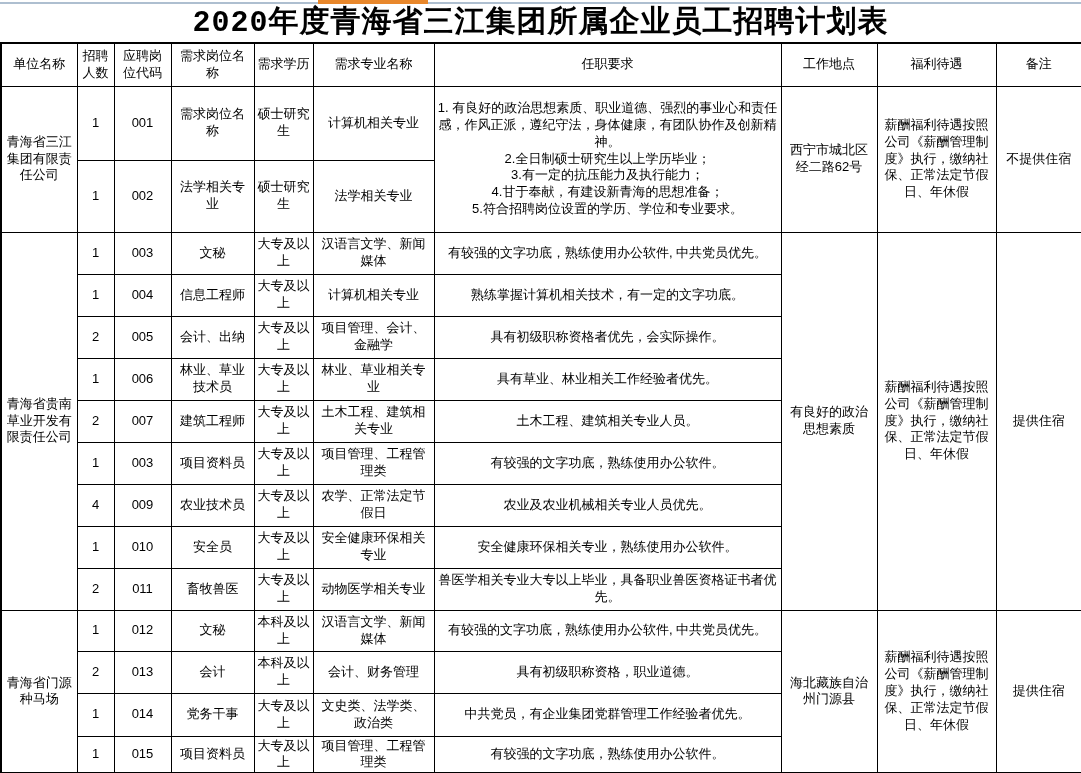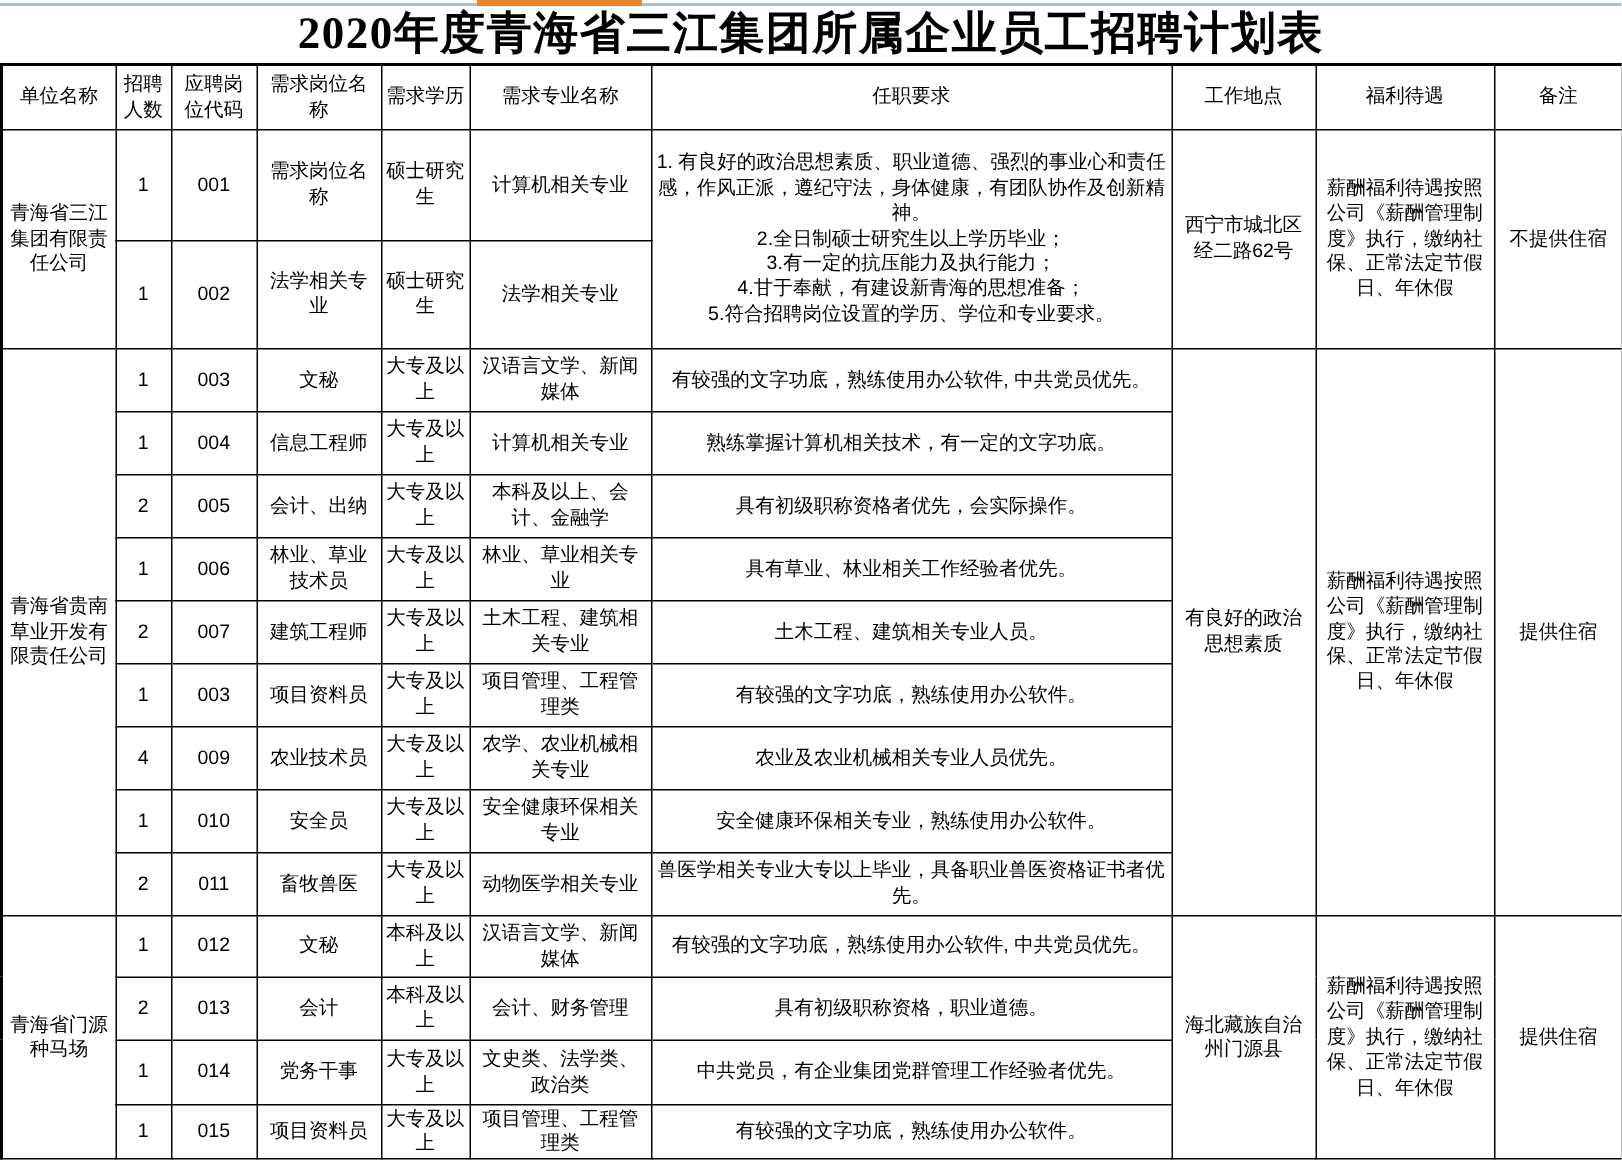--- a/index.html
+++ b/index.html
@@ -15,21 +15,21 @@
   .top-line   { position: absolute; top: 2px; left: 0; width: 1081px; height: 2px; background: #aebfd0; }
   .top-accent { position: absolute; top: 0;  left: 318px; width: 110px; height: 4px; background: #e8872b; }
 
   .page-title {
     margin: 0;
     height: 38px;
     line-height: 38px;
     text-align: center;
     font-size: 30px;
     font-weight: bold;
-    font-family: Liberation Serif, serif;
+    font-family: Liberation Mono, monospace;
     letter-spacing: 1px;
     white-space: nowrap;
   }
 
   table.recruit {
     border-collapse: collapse;
     table-layout: fixed;
     width: 1081px;
     border: 2px solid #000;
   }
@@ -140,21 +140,21 @@
         <td>信息工程师</td>
         <td>大专及以上</td>
         <td>计算机相关专业</td>
         <td class="req">熟练掌握计算机相关技术，有一定的文字功底。</td>
       </tr>
       <tr class="r-std">
         <td>2</td>
         <td>005</td>
         <td>会计、出纳</td>
         <td>大专及以上</td>
-        <td>本科及以上、会计、金融学</td>
+        <td>项目管理、会计、金融学</td>
         <td class="req">具有初级职称资格者优先，会实际操作。</td>
       </tr>
       <tr class="r-std">
         <td>1</td>
         <td>006</td>
         <td>林业、草业技术员</td>
         <td>大专及以上</td>
         <td>林业、草业相关专业</td>
         <td class="req">具有草业、林业相关工作经验者优先。</td>
       </tr>
@@ -172,21 +172,21 @@
         <td>项目资料员</td>
         <td>大专及以上</td>
         <td>项目管理、工程管理类</td>
         <td class="req">有较强的文字功底，熟练使用办公软件。</td>
       </tr>
       <tr class="r-std">
         <td>4</td>
         <td>009</td>
         <td>农业技术员</td>
         <td>大专及以上</td>
-        <td>农学、农业机械相关专业</td>
+        <td>农学、正常法定节假日</td>
         <td class="req">农业及农业机械相关专业人员优先。</td>
       </tr>
       <tr class="r-std">
         <td>1</td>
         <td>010</td>
         <td>安全员</td>
         <td>大专及以上</td>
         <td>安全健康环保相关专业</td>
         <td class="req">安全健康环保相关专业，熟练使用办公软件。</td>
       </tr>

